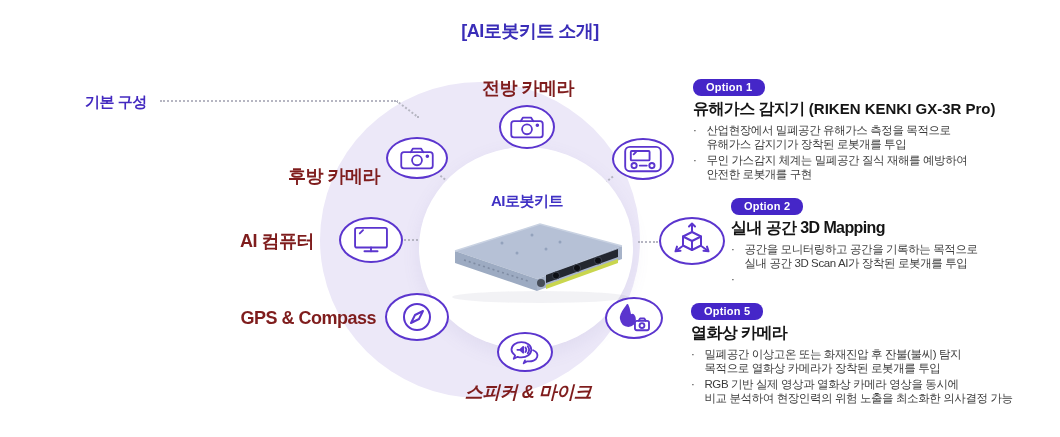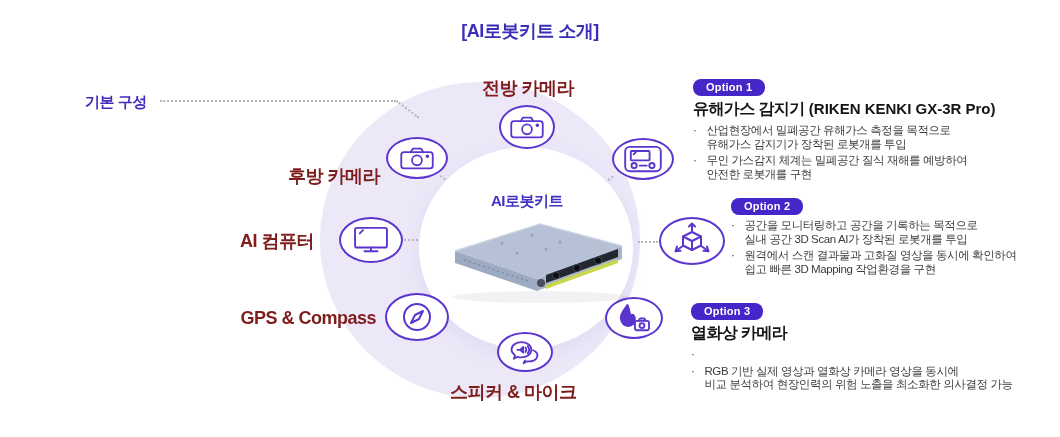--- a/index.html
+++ b/index.html
@@ -103,21 +103,21 @@
   <div class="dot-d" style="left:443px;top:302px;width:26px;transform:rotate(-30deg);"></div>
   <div class="dot-v" style="left:527px;top:318px;height:14px;"></div>
   <div class="dot-d" style="left:596px;top:189px;width:21px;transform:rotate(-39deg);"></div>
   <div class="dot-h" style="left:638px;top:241px;width:20px;"></div>
   <div class="dot-d" style="left:598px;top:289px;width:18px;transform:rotate(38deg);"></div>
 
   <div class="comp-label" style="left:455px;top:76px;width:146px;text-align:center;">전방 카메라</div>
   <div class="comp-label" style="left:272px;top:148px;width:108px;text-align:right;margin-top:16px;">후방 카메라</div>
   <div class="comp-label" style="left:240px;top:229px;width:90px;text-align:left;">AI 컴퓨터</div>
   <div class="comp-label" style="left:228px;top:308px;width:148px;text-align:right;">GPS &amp; Compass</div>
-  <div class="comp-label" style="left:450px;top:380px;width:156px;text-align:left;">스피커 &amp; 마이크</div>
+  <div class="comp-label" style="left:450px;top:380px;width:156px;text-align:center;font-style:italic;">스피커 &amp; 마이크</div>
 
   <div class="icon-circle" style="left:499px;top:105px;width:56px;height:44px;">
     <span>
       <svg width="36" height="27" viewBox="0 0 40 30" fill="none" stroke="#5b35ce" stroke-width="2" stroke-linejoin="round" stroke-linecap="round">
         <rect x="2.5" y="8" width="35" height="18" rx="3"></rect>
         <path d="M13 8 L15.5 4 L24.5 4 L27 8"></path>
         <circle cx="20" cy="17" r="5.5"></circle>
         <circle cx="31.5" cy="12.5" r="1" fill="#5b35ce"></circle>
       </svg>
     </span>
@@ -247,40 +247,41 @@
       <div class="bullet">
           <span class="marker">·</span>
           <span class="txt">무인 가스감지 체계는 밀폐공간 질식 재해를 예방하여
 안전한 로봇개를 구현</span>
         </div>
     </div>
   </div>
 
   <div class="option" style="left:731px;top:196px;width:330px;">
     <span class="option-badge">Option 2</span>
+    <div class="option-title"><span>실내 공간 3D Mapping</span></div>
     <div class="option-bullets">
       <div class="bullet">
           <span class="marker">·</span>
           <span class="txt">공간을 모니터링하고 공간을 기록하는 목적으로
 실내 공간 3D Scan AI가 장착된 로봇개를 투입</span>
         </div>
       <div class="bullet">
           <span class="marker">·</span>
-          <span class="txt">원격에서 스캔 결과물과 고화질 영상을 동시에 확인하여
-쉽고 빠른 3D Mapping 작업환경을 구현</span>
         </div>
     </div>
   </div>
 
   <div class="option" style="left:691px;top:301px;width:370px;">
-    <span class="option-badge">Option 3</span>
+    <span class="option-badge">Option 5</span>
     <div class="option-title"><span>열화상 카메라</span></div>
     <div class="option-bullets">
       <div class="bullet">
           <span class="marker">·</span>
+          <span class="txt">밀폐공간 이상고온 또는 화재진압 후 잔불(불씨) 탐지
+목적으로 열화상 카메라가 장착된 로봇개를 투입</span>
         </div>
       <div class="bullet">
           <span class="marker">·</span>
           <span class="txt">RGB 기반 실제 영상과 열화상 카메라 영상을 동시에
 비교 분석하여 현장인력의 위험 노출을 최소화한 의사결정 가능</span>
         </div>
     </div>
   </div>
 
 </div>

